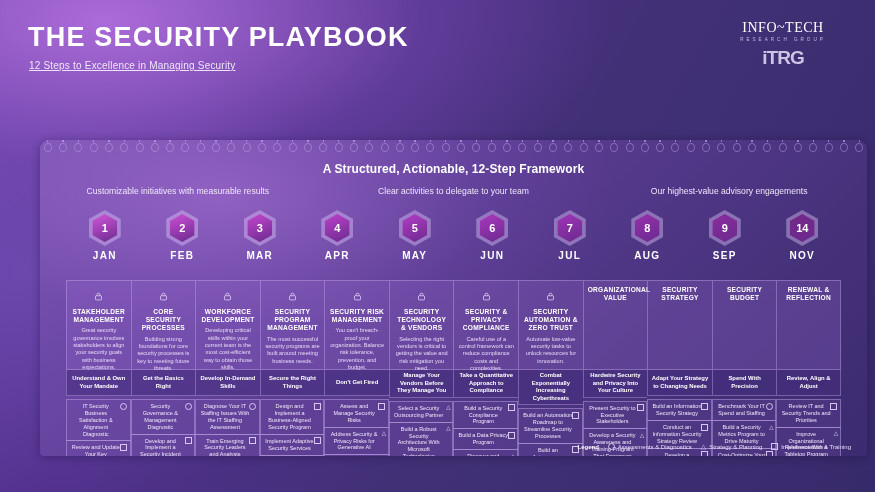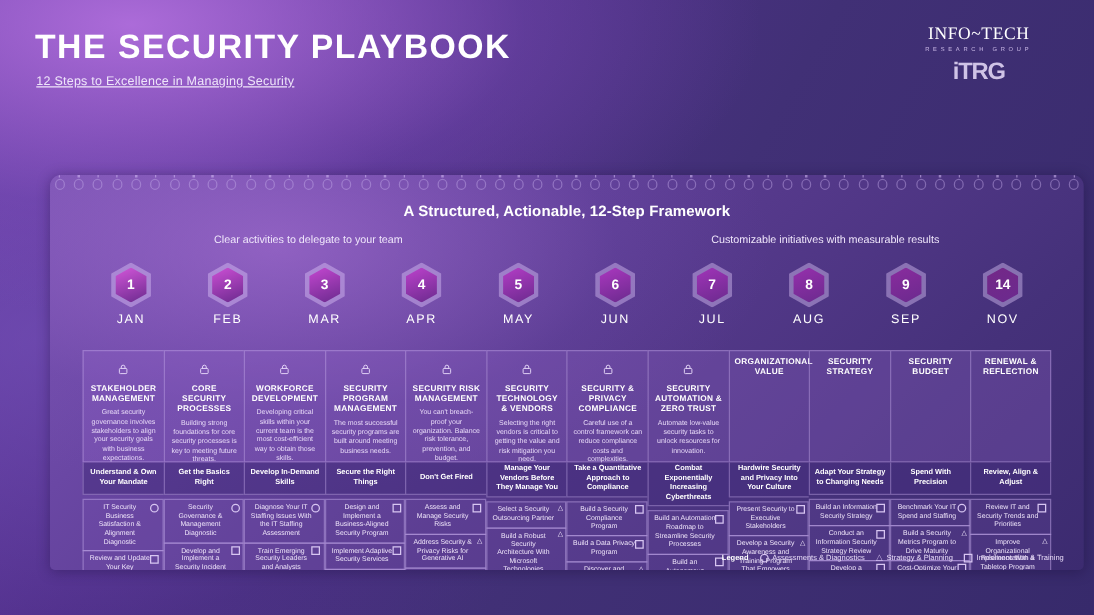--- a/index.html
+++ b/index.html
@@ -57,21 +57,21 @@
   .mo{flex:1;text-align:center;}
   .hex{
     position:relative;width:32px;height:36px;margin:0 auto;
     display:flex;align-items:center;justify-content:center;
   }
   .hexOuter,.hexInner{position:absolute;left:50%;top:50%;transform:translate(-50%,-50%);
     clip-path:polygon(50% 0%,100% 25%,100% 75%,50% 100%,0% 75%,0% 25%);}
   .hexOuter{width:32px;height:36px;background:rgba(225,200,250,.42);}
   .hexInner{width:25px;height:28px;}
   .hexNum{position:relative;z-index:3;font-size:11px;font-weight:bold;color:#fff;}
-  .moName{margin-top:4px;font-size:10px;font-weight:normal;color:#fff;letter-spacing:1.3px;}
+  .moName{margin-top:4px;font-size:10px;font-weight:bold;color:#fff;letter-spacing:1.3px;}
 
   
   .grid{position:absolute;left:26px;top:140px;width:775px;display:flex;gap:0;}
   .col{width:64.58px;display:flex;flex-direction:column;}
 
   .colHead{
     height:90px;border:1px solid rgba(205,180,240,.38);
     border-right:none;
     background:rgba(150,105,205,.28);
     padding:5px 4px 4px;box-sizing:border-box;text-align:center;
@@ -237,22 +237,23 @@
         <i></i>
         <i></i>
         <i></i>
         <i></i>
         <i></i>
         <i></i>
       </div>
 
     <div class="framework">A Structured, Actionable, 12-Step Framework</div>
     <div class="taglines" id="taglines">
+        <div>Customizable initiatives with measurable results</div>
         <div>Clear activities to delegate to your team</div>
-        <div>Customizable initiatives with measurable results</div>
+        <div>Our highest-value advisory engagements</div>
       </div>
 
     <div class="months" id="months">
         <div class="mo">
           <div class="hex">
             <div class="hexOuter"></div>
             <div class="hexInner" style="background:linear-gradient(160deg,#d356d9 0%, #6b2a8e 100%);"></div>
             <div class="hexNum">1</div>
           </div>
           <div class="moName">JAN</div>

